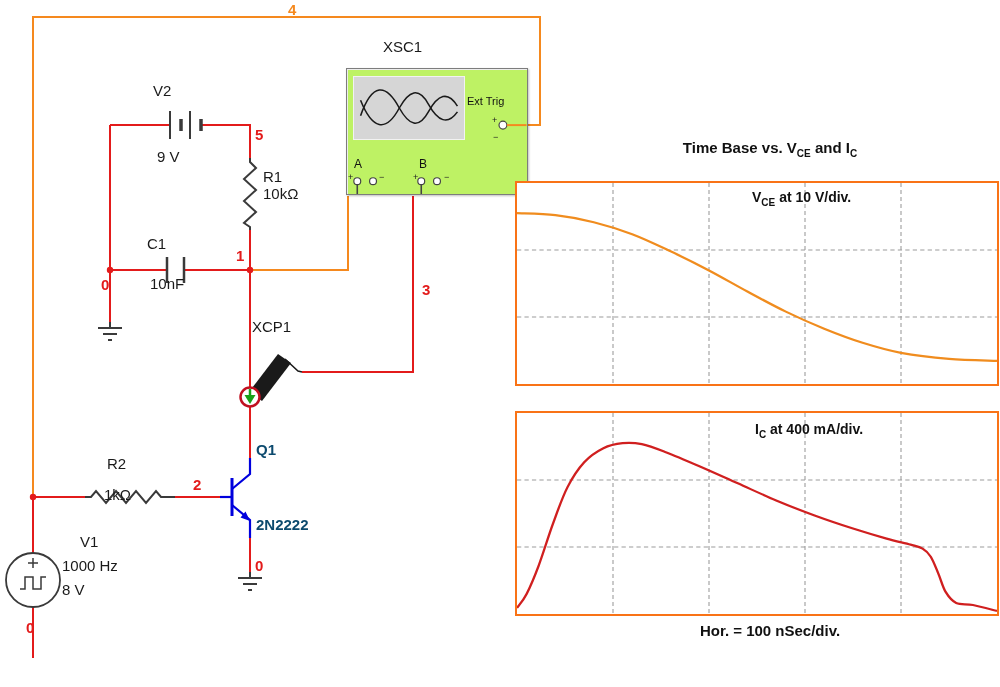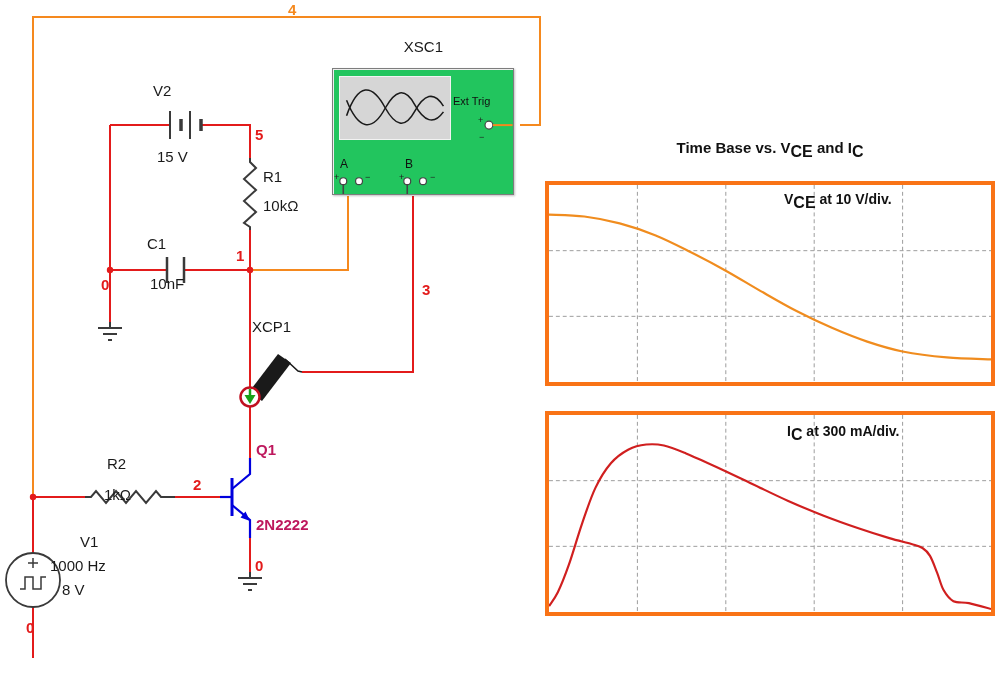--- a/index.html
+++ b/index.html
@@ -5,51 +5,51 @@
   html,body { margin:0; padding:0; background:#fff; }
   .canvas {
     position:relative; width:1000px; height:687px; background:#ffffff;
     font-family:"Liberation Sans", sans-serif; overflow:hidden;
   }
   .canvas svg.schematic { position:absolute; left:0; top:0; }
 
   .lbl { position:absolute; font-size:15px; color:#1a1a1a; white-space:nowrap; }
   .net { font-weight:bold; color:#e31b1b; }
   .net-orange { color:#f5891e; }
-  .blue { color:#be185d; font-weight:bold; }
+  .blue { color:#0c4a6e; font-weight:bold; }
 
   
   .scope {
-    position:absolute; left:332px; top:68px; width:182px; height:127px;
-    background:#22c55e; border:1px solid #7d7d7d; box-sizing:border-box;
+    position:absolute; left:346px; top:68px; width:182px; height:127px;
+    background:#bef264; border:1px solid #7d7d7d; box-sizing:border-box;
     box-shadow: inset 1px 1px 0 #ededed, 1px 1px 2px rgba(0,0,0,0.25);
   }
   .scope-screen {
     position:absolute; left:6px; top:7px; width:112px; height:64px;
     background:#d6d6d6; border:1px solid #f2f2f2; box-sizing:border-box;
   }
   .scope-screen svg { width:100%; height:100%; display:block; }
   .scope-terms { position:absolute; left:0; top:0; width:100%; height:100%; }
   .term { fill:#ffffff; stroke:#444; stroke-width:1.2; }
   .sc-lbl { position:absolute; font-size:12px; color:#111; }
   .sc-ext { position:absolute; left:120px; top:26px; font-size:11px; color:#111; }
   .sc-sign { position:absolute; font-size:9px; color:#222; }
 
   
   .gtitle, .hor {
     position:absolute; left:545px; width:450px; text-align:center;
     font-weight:bold; font-size:15px; color:#111;
   }
   .plot {
-    position:absolute; left:545px; width:450px; height:205px;
-    border:4px solid #f97316; background:#fff; box-sizing:border-box;
+    position:absolute; left:515px; width:484px; height:205px;
+    border:2px solid #f97316; background:#fff; box-sizing:border-box;
   }
   .plot svg { position:absolute; left:0; top:0; width:100%; height:100%; }
   .plot-label { position:absolute; font-weight:bold; font-size:14px; color:#111; }
-  sub { font-size:16px; }
+  sub { font-size:10px; }
 </style>
 </head>
 <body>
 
 <div class="canvas">
 
   <svg class="schematic" width="1000" height="687" viewBox="0 0 1000 687">
 
     <g fill="none" stroke="#f5891e" stroke-width="2">
       <path d="M520,125 H540 V17 H33 V497"></path>
@@ -147,49 +147,49 @@
       <circle class="term" cx="26" cy="114" r="3.5"></circle>
       <circle class="term" cx="75" cy="114" r="3.5"></circle>
       <circle class="term" cx="91" cy="114" r="3.5"></circle>
       <circle class="term" cx="158" cy="57" r="4"></circle>
       <path d="M10,117 V127" stroke="#444" stroke-width="1.6"></path>
       <path d="M75,117 V127" stroke="#444" stroke-width="1.6"></path>
       <path d="M162,57 H182" stroke="#f5891e" stroke-width="2"></path>
     </svg>
   </div>
 
-  <span class="lbl" style="left:383px;top:38px;width:60px;text-align:right">XSC1</span>
+  <span class="lbl" style="left:383px;top:38px;width:60px;text-align:left">XSC1</span>
 
   <span class="lbl" style="left:153px;top:82px">V2</span>
-  <span class="lbl" style="left:157px;top:148px">15 V</span>
+  <span class="lbl" style="left:157px;top:148px">9 V</span>
   <span class="lbl net" style="left:255px;top:126px">5</span>
 
   <span class="lbl" style="left:263px;top:168px">R1</span>
-  <span class="lbl" style="left:263px;top:197px">10kΩ</span>
+  <span class="lbl" style="left:263px;top:185px">10kΩ</span>
 
   <span class="lbl" style="left:147px;top:235px">C1</span>
   <span class="lbl" style="left:150px;top:275px">10nF</span>
 
   <span class="lbl net" style="left:236px;top:247px">1</span>
   <span class="lbl net" style="left:101px;top:276px">0</span>
   <span class="lbl net net-orange" style="left:288px;top:1px">4</span>
   <span class="lbl net" style="left:422px;top:281px">3</span>
 
   <span class="lbl" style="left:252px;top:318px">XCP1</span>
 
   <span class="lbl blue" style="left:256px;top:441px">Q1</span>
   <span class="lbl blue" style="left:256px;top:516px">2N2222</span>
   <span class="lbl net" style="left:255px;top:557px">0</span>
 
   <span class="lbl" style="left:107px;top:455px">R2</span>
   <span class="lbl" style="left:104px;top:486px">1kΩ</span>
   <span class="lbl net" style="left:193px;top:476px">2</span>
 
   <span class="lbl" style="left:80px;top:533px">V1</span>
-  <span class="lbl" style="left:50px;top:557px">1000 Hz</span>
+  <span class="lbl" style="left:62px;top:557px">1000 Hz</span>
   <span class="lbl" style="left:62px;top:581px">8 V</span>
   <span class="lbl net" style="left:26px;top:619px">0</span>
 
   <div class="gtitle" style="top:139px">
     <span>Time Base vs. V</span><sub>CE</sub><span> and I</span><sub>C</sub>
   </div>
 
   <div class="plot" style="top:181px">
     <svg id="plot1-svg" viewBox="0 0 450 201" preserveAspectRatio="none">
         <line x1="90" x2="90" y1="0" y2="201" stroke="#9b9b9b" stroke-width="1" stroke-dasharray="4 3"></line>
@@ -209,18 +209,19 @@
     <svg id="plot2-svg" viewBox="0 0 450 201" preserveAspectRatio="none">
         <line x1="90" x2="90" y1="0" y2="201" stroke="#9b9b9b" stroke-width="1" stroke-dasharray="4 3"></line>
         <line x1="180" x2="180" y1="0" y2="201" stroke="#9b9b9b" stroke-width="1" stroke-dasharray="4 3"></line>
         <line x1="270" x2="270" y1="0" y2="201" stroke="#9b9b9b" stroke-width="1" stroke-dasharray="4 3"></line>
         <line x1="360" x2="360" y1="0" y2="201" stroke="#9b9b9b" stroke-width="1" stroke-dasharray="4 3"></line>
         <line y1="67" y2="67" x1="0" x2="450" stroke="#9b9b9b" stroke-width="1" stroke-dasharray="4 3"></line>
         <line y1="134" y2="134" x1="0" x2="450" stroke="#9b9b9b" stroke-width="1" stroke-dasharray="4 3"></line>
         <path d="M0,194.97 C1.5,192.625 5.625,187.935 9,180.9 C12.375,173.865 16.125,164.48499999999999 20.25,152.76 C24.375,141.035 29.25,123.61500000000001 33.75,110.55000000000001 C38.25,97.48500000000001 42.375,84.5875 47.25,74.37 C52.125,64.1525 57.37500000000001,55.777499999999996 63.00000000000001,49.245 C68.625,42.7125 75,38.357499999999995 81,35.175 C87,31.992499999999996 93,30.819999999999997 99,30.15 C105,29.48 110.25,29.6475 117,31.155 C123.75,32.6625 130.5,35.51 139.5,39.195 C148.5,42.88 159.75,48.072500000000005 171,53.265 C182.25,58.457499999999996 195,64.655 207,70.35 C219,76.04499999999999 231.00000000000003,82.075 243.00000000000003,87.435 C255.00000000000003,92.795 267,97.82000000000001 279,102.51 C291,107.2 303.75,111.7225 315,115.57499999999999 C326.25,119.42749999999998 337.5,122.945 346.5,125.625 C355.5,128.305 363.375,129.98 369,131.655 C374.625,133.33 377.1,133.66500000000002 380.25,135.675 C383.4,137.685 385.42499999999995,139.5275 387.9,143.715 C390.375,147.9025 392.77500000000003,154.9375 395.1,160.8 C397.425,166.66250000000002 399.07500000000005,174.03250000000003 401.85,178.89000000000001 C404.625,183.7475 407.475,187.76749999999998 411.75,189.945 C416.025,192.1225 421.125,190.61499999999998 427.5,191.95499999999998 C433.875,193.295 446.25,196.98 450,197.98499999999999" fill="none" stroke="#d01f1f" stroke-width="2.2"></path>
       </svg>
     <div class="plot-label" style="left:238px;top:8px">
-      <span>I</span><sub>C</sub><span> at 300 mA/div.</span>
+      <span>I</span><sub>C</sub><span> at 400 mA/div.</span>
     </div>
   </div>
 
+  <div class="hor" style="top:622px">Hor. = 100 nSec/div.</div>
 
 </div>
 
 </body></html>

